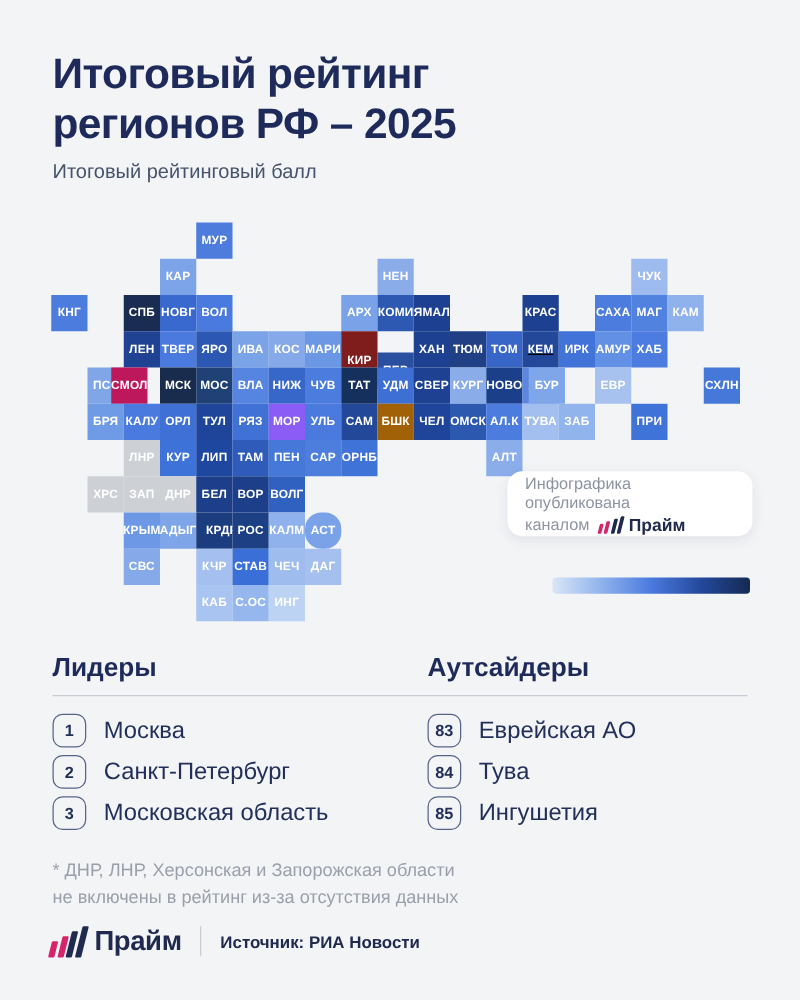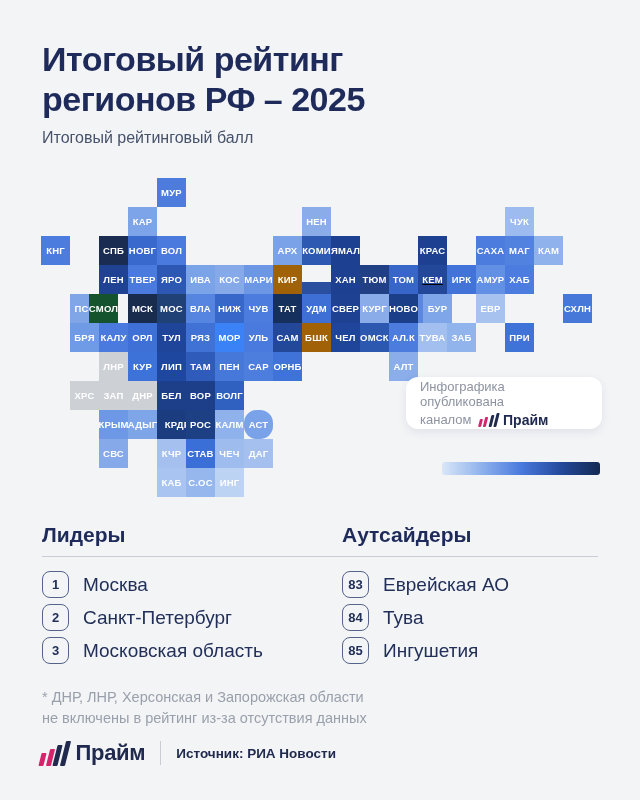--- a/index.html
+++ b/index.html
@@ -127,21 +127,21 @@
       </div>
       <div class="tile" style="left: 145px; top: 87px; background: rgb(123, 163, 232);">
         <span>ИВА</span>
       </div>
       <div class="tile" style="left: 174px; top: 87px; background: rgb(134, 170, 233);">
         <span>КОС</span>
       </div>
       <div class="tile" style="left: 203px; top: 87px; background: rgb(107, 151, 229);">
         <span>МАРИ</span>
       </div>
-      <div class="tile" style="left: 232px; top: 87px; background: #a16207;">
+      <div class="tile" style="left: 232px; top: 87px; background: #7f1d1d; align-items: flex-end;">
         <span>КИР</span>
       </div>
       <div class="tile" style="left: 261px; top: 104px; background: rgb(42, 79, 159);">
         <span>ПЕР</span>
       </div>
       <div class="tile" style="left: 290px; top: 87px; background: rgb(29, 65, 144);">
         <span>ХАН</span>
       </div>
       <div class="tile" style="left: 319px; top: 87px; background: rgb(33, 63, 133);">
         <span>ТЮМ</span>
@@ -157,21 +157,21 @@
       </div>
       <div class="tile" style="left: 435px; top: 87px; background: rgb(98, 144, 228);">
         <span>АМУР</span>
       </div>
       <div class="tile" style="left: 464px; top: 87px; background: rgb(76, 124, 224);">
         <span>ХАБ</span>
       </div>
       <div class="tile" style="left: 29px; top: 116px; background: rgb(128, 166, 232);">
         <span>ПСК</span>
       </div>
-      <div class="tile" style="left: 48px; top: 116px; background: #14532d;">
+      <div class="tile" style="left: 48px; top: 116px; background: #be185d;">
         <span>СМОЛ</span>
       </div>
       <div class="tile" style="left: 87px; top: 116px; background: rgb(25, 44, 78);">
         <span>МСК</span>
       </div>
       <div class="tile" style="left: 116px; top: 116px; background: rgb(32, 65, 117);">
         <span>МОС</span>
       </div>
       <div class="tile" style="left: 145px; top: 116px; background: rgb(85, 132, 225);">
         <span>ВЛА</span>
@@ -217,21 +217,21 @@
       </div>
       <div class="tile" style="left: 87px; top: 145px; background: rgb(62, 112, 213);">
         <span>ОРЛ</span>
       </div>
       <div class="tile" style="left: 116px; top: 145px; background: rgb(31, 69, 154);">
         <span>ТУЛ</span>
       </div>
       <div class="tile" style="left: 145px; top: 145px; background: rgb(64, 114, 214);">
         <span>РЯЗ</span>
       </div>
-      <div class="tile" style="left: 174px; top: 145px; background: #3b82f6;">
+      <div class="tile" style="left: 174px; top: 145px; background: #8b5cf6;">
         <span>МОР</span>
       </div>
       <div class="tile" style="left: 203px; top: 145px; background: rgb(74, 122, 222);">
         <span>УЛЬ</span>
       </div>
       <div class="tile" style="left: 232px; top: 145px; background: rgb(35, 72, 154);">
         <span>САМ</span>
       </div>
       <div class="tile" style="left: 261px; top: 145px; background: #a16207;">
         <span>БШК</span>

